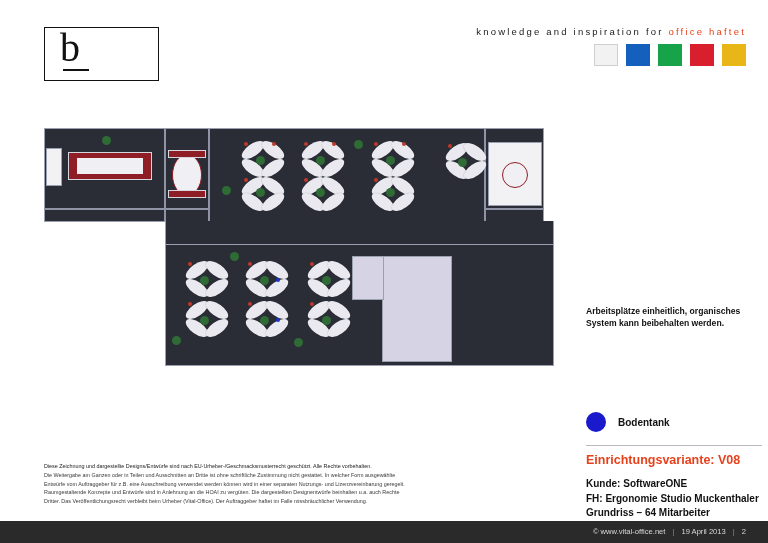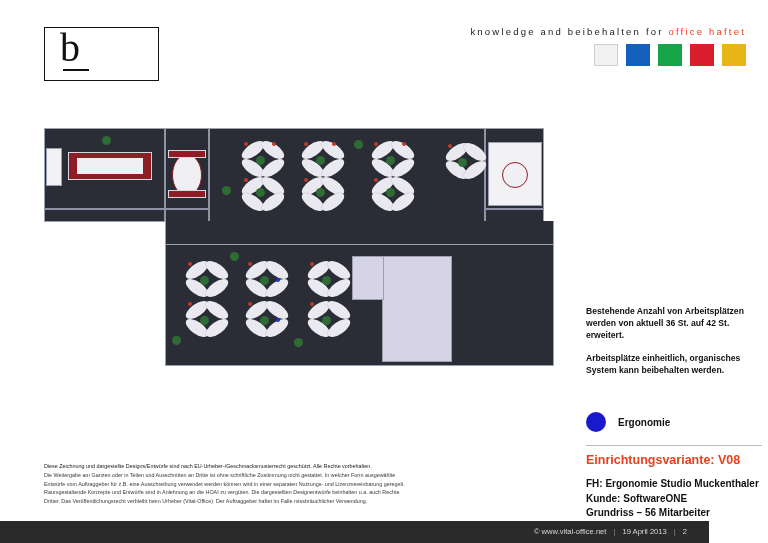--- a/index.html
+++ b/index.html
@@ -214,40 +214,40 @@
     font-size: 5.4px;
     line-height: 1.62;
     color: #3a3a3a;
   }
   .legal .first { color: #1b1b1b; }
 
   
   .footer {
     position: absolute;
     left: 0; bottom: 0;
-    width: 709px; height: 22px;
+    width: 768px; height: 22px;
     background: #2a2a2a;
   }
   .footer-inner {
     position: absolute;
     right: 22px; top: 6px;
     font-size: 7.6px;
     color: #d8d8d8;
     display: flex;
     align-items: center;
     gap: 7px;
   }
   .footer-sep { color: #8a8a8a; }
 </style>
 </head>
 <body>
 
 <div class="page">
 
-  <div class="tagline"><span>knowledge and beibehalten for </span><span class="accent">office haftet</span></div>
+  <div class="tagline"><span>knowledge and inspiration for </span><span class="accent">office haftet</span></div>
 
   <div class="swatches">
     <div class="swatch" style="background:#f2f2f2;border:1px solid #cfcfcf;"></div>
     <div class="swatch" style="background:#1560bd;"></div>
     <div class="swatch" style="background:#17a34a;"></div>
     <div class="swatch" style="background:#d91f2d;"></div>
     <div class="swatch" style="background:#e8b617;"></div>
   </div>
 
   <div class="logo-box"></div>
@@ -378,35 +378,34 @@
     <div class="desk" style="left:282px;top:194px;transform:rotate(-35deg);"></div>
     <div class="cluster-plant" style="left:278px;top:188px;"></div>
     <div class="red-dot" style="left:266px;top:174px;"></div>
 
     <div class="cluster-plant" style="left:128px;top:208px;"></div>
     <div class="cluster-plant" style="left:186px;top:124px;"></div>
     <div class="cluster-plant" style="left:250px;top:210px;"></div>
   </div>
 
   <div class="note-block">
-    <p>Bestehende Anzahl von Arbeitsplätzen werden von aktuell 36 St. auf 42 St. erweitert.</p>
     <p>Arbeitsplätze einheitlich, organisches System kann beibehalten werden.</p>
   </div>
 
   <div class="legend">
     <div class="legend-dot"></div>
-    <div class="legend-label">Ergonomie</div>
+    <div class="legend-label">Bodentank</div>
   </div>
 
   <div class="variant-block">
     <div class="variant-rule"></div>
     <div class="variant-title">Einrichtungsvariante: V08</div>
+    <div class="variant-line">Kunde: SoftwareONE</div>
     <div class="variant-line">FH: Ergonomie Studio Muckenthaler</div>
-    <div class="variant-line">Kunde: SoftwareONE</div>
-    <div class="variant-line">Grundriss – 56 Mitarbeiter</div>
+    <div class="variant-line">Grundriss – 64 Mitarbeiter</div>
   </div>
 
   <div class="legal">
     <div class="first">Diese Zeichnung und dargestellte Designs/Entwürfe sind nach EU-Urheber-/Geschmacksmusterrecht geschützt. Alle Rechte vorbehalten.</div>
     <div>Die Weitergabe am Ganzen oder in Teilen und Ausschnitten an Dritte ist ohne schriftliche Zustimmung nicht gestattet. In welcher Form ausgewählte</div>
     <div>Entwürfe vom Auftraggeber für z.B. eine Ausschreibung verwendet werden können wird in einer separaten Nutzungs- und Lizenzvereinbarung geregelt.</div>
     <div>Raumgestaltende Konzepte und Entwürfe sind in Anlehnung an die HOAI zu vergüten. Die dargestellten Designentwürfe beinhalten u.a. auch Rechte</div>
     <div>Dritter. Das Veröffentlichungsrecht verbleibt beim Urheber (Vital-Office). Der Auftraggeber haftet im Falle missbräuchlicher Verwendung.</div>
   </div>
 

